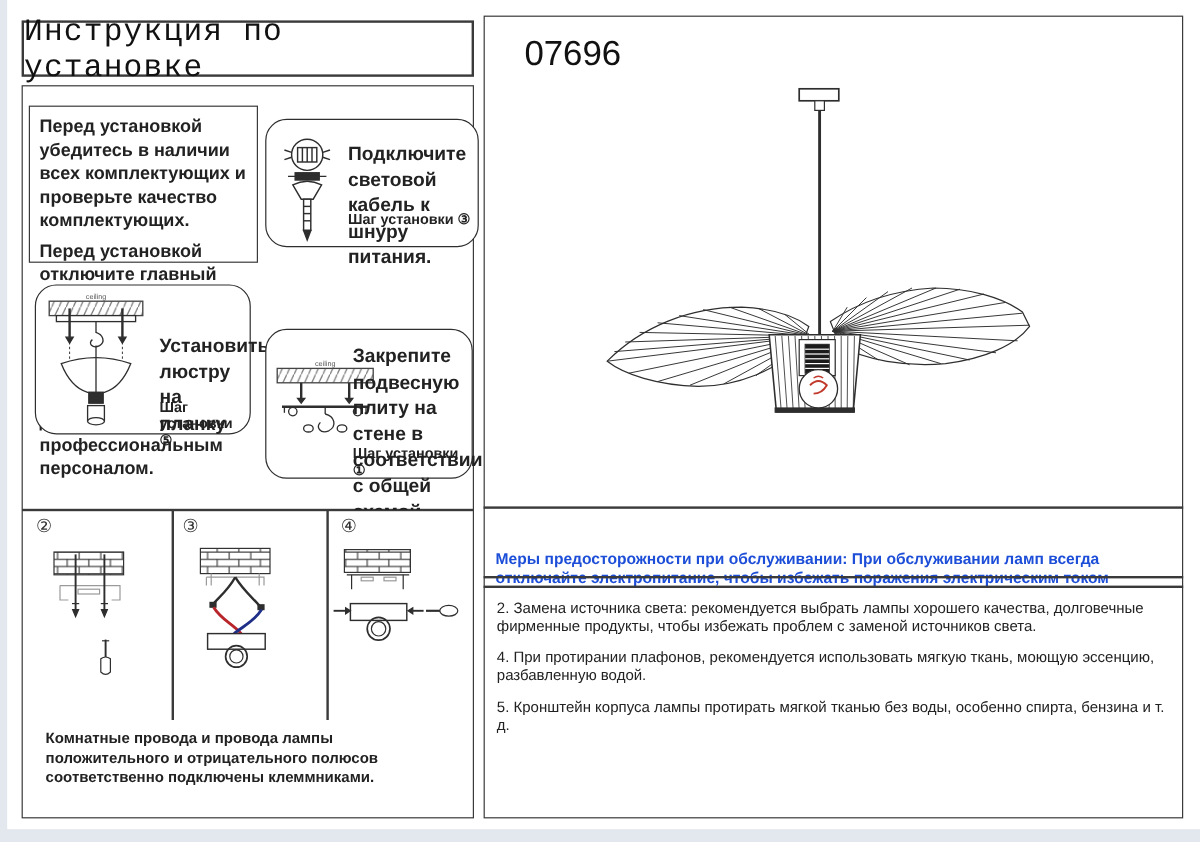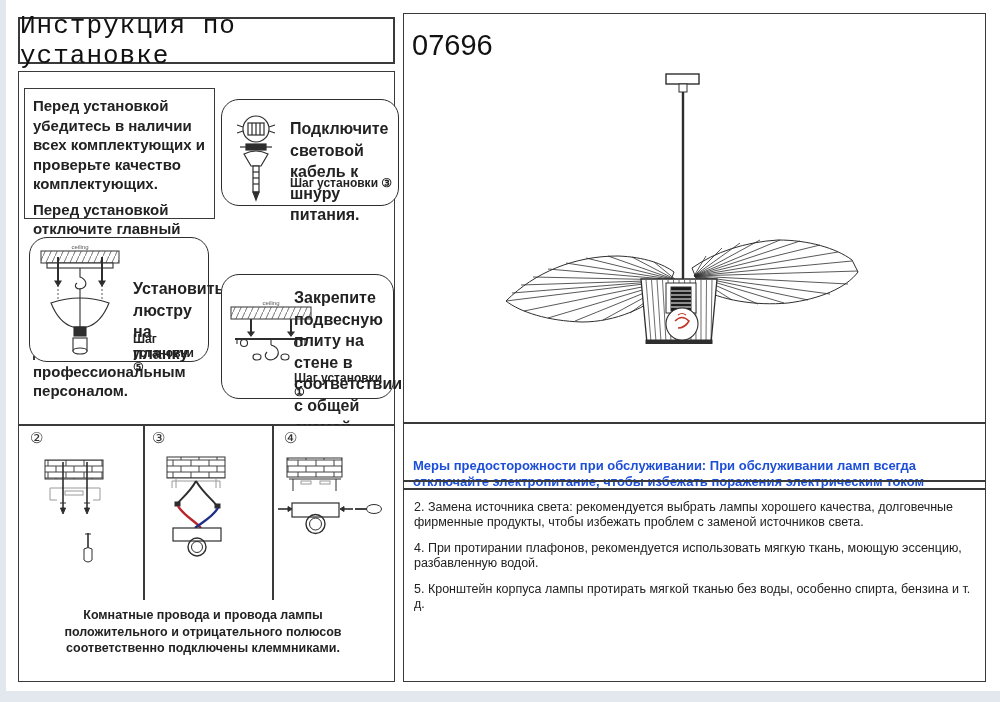--- a/index.html
+++ b/index.html
@@ -24,21 +24,21 @@
 
   .title-text { font-size:26px; letter-spacing:1px; color:#111; }
   .model-text { font-size:29px; color:#111; }
 
   .warn-p { font-size:15px; line-height:1.3; font-weight:600; color:#222; margin-bottom:6px; }
   .step-text { font-size:16px; line-height:1.35; font-weight:600; color:#222; }
   .step-label { font-size:12px; font-weight:600; color:#222; }
 
   .diag-num { position:absolute; font-size:15px; color:#333; }
   .note-text {
-    position:absolute; text-align:center; font-size:12.5px; line-height:1.32;
+    position:absolute; text-align:left; font-size:12.5px; line-height:1.32;
     font-weight:600; color:#222;
   }
   .caution-text { position:absolute; font-size:13px; line-height:1.25; font-weight:700; color:#1d4ed8;margin-top:12px; }
   .list-item { font-size:12.5px; line-height:15px; color:#222; margin-bottom:11px; }
 
   svg { position:absolute; overflow:visible; }
   svg text { font-family:"Liberation Sans", sans-serif; }
 </style>
 </head>
 <body>
@@ -210,21 +210,21 @@
   <line x1="80" y1="61" x2="92" y2="61" stroke-width="1.8"></line>
   <ellipse cx="99" cy="61" rx="7.5" ry="4.5" fill="#fff"></ellipse>
   <circle cx="40.5" cy="76" r="9.5" stroke-width="1.4"></circle>
   <circle cx="40.5" cy="76" r="6"></circle>
 </svg>
 
 <div class="note-text" style="left:38px; top:607px; width:330px;">Комнатные провода и провода лампы положительного и отрицательного полюсов соответственно подключены клеммниками.</div>
 
 <div class="box thin" style="left:403px; top:13px; width:583px; height:669px;"></div>
 
-<div class="abs model-text" style="left:412px; top:29px;">07696</div>
+<div class="abs model-text" style="left:437px; top:29px;">07696</div>
 
 <svg style="left:460px; top:55px;" width="470" height="340" viewBox="460 55 470 340" fill="none" stroke="#2e2e2e" stroke-width="1">
 
   <rect x="666" y="74" width="33" height="10" fill="#fff" stroke-width="1.4"></rect>
   <rect x="679" y="84" width="8" height="8" fill="#fff"></rect>
   <line x1="683" y1="92" x2="683" y2="282" stroke-width="2.4"></line>
 
   <path d="M506 301 C535 272 575 256 618 256 C645 257 663 264 674 272 L668 288 C648 308 615 322 582 322 C548 321 520 312 506 301 Z"></path>
   <g stroke-width="0.8">
     <path d="M676 280 L506 301 M676 280 L512 293 M676 280 L521 285 M676 280 L533 277 M676 280 L548 269 M676 280 L566 263 M676 280 L586 258 M676 280 L608 256 M676 280 L632 257 M676 280 L654 262"></path>

